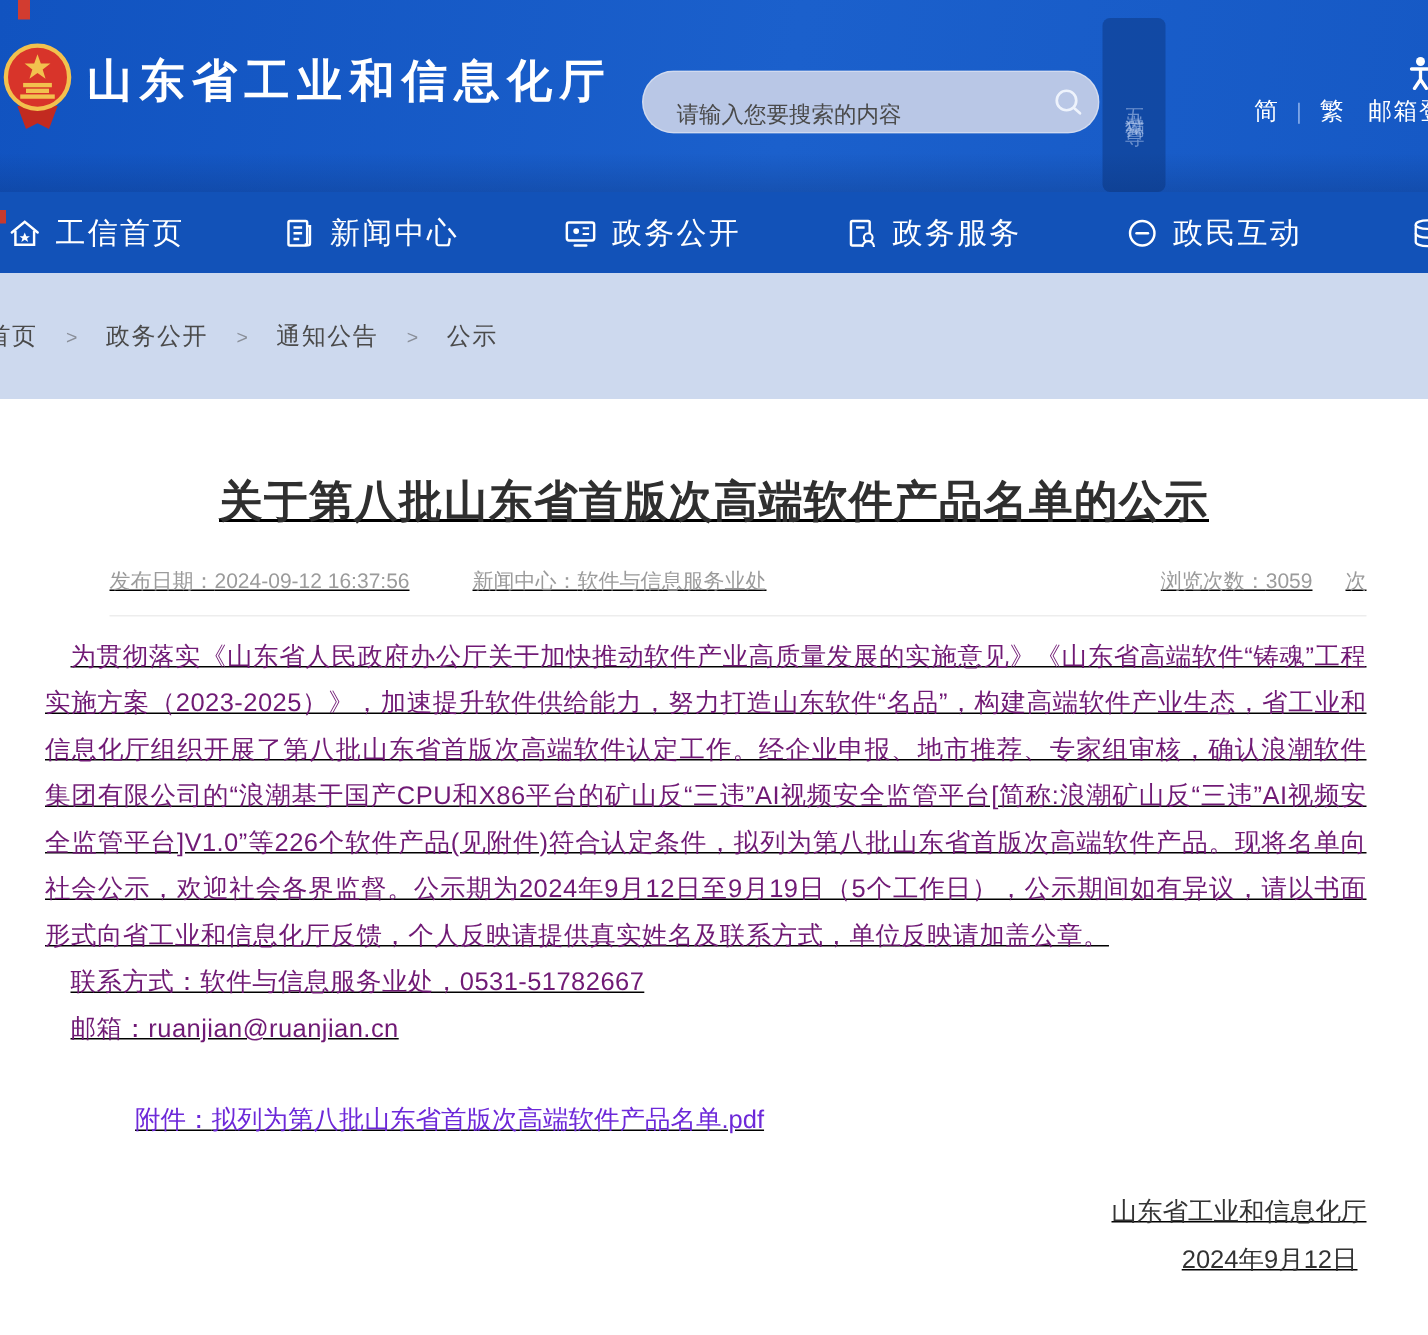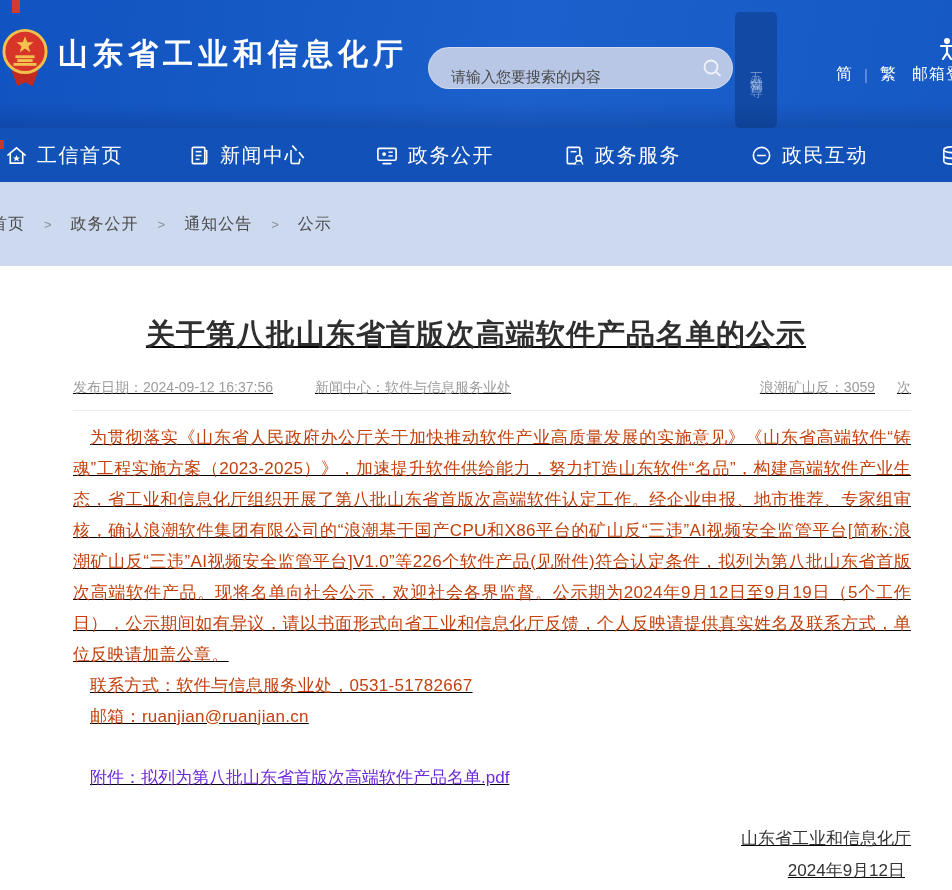--- a/index.html
+++ b/index.html
@@ -57,21 +57,21 @@
   
   .content { background:#fff; padding-top:49px;text-decoration:underline; }
   .article-title { text-align:center; font-size:29px; font-weight:bold; color:#2f2f2f;
            letter-spacing:1px; }
   .meta-row { margin:24px 41px 0 73px; display:flex; align-items:flex-start;
            font-size:14px; color:#9b9b9b; }
   .meta-source { margin-left:42px; }
   .meta-views { margin-left:auto; }
   .meta-unit { margin-left:22px; }
   .divider { margin:13px 41px 0 73px; border-top:1px solid #ededed; }
-  .body { margin:11px 41px 0 73px; font-size:17px; color:#c2410c; line-height:31px;
+  .body { margin:11px 41px 0 30px; font-size:17px; color:#701a75; line-height:31px;
            letter-spacing:0.3px; }
   .body .p-main { text-indent:17px; text-align:justify; }
   .body .p-line { padding-left:17px; }
   .attachment { margin:30px 41px 0 73px; font-size:17px; color:#6d28d9; line-height:31px; }
   .attachment .pdf-link { padding-left:17px; cursor:pointer; }
   .sign-block { margin:34px 41px 0 73px; text-align:right; font-size:17px; color:#333; }
   .sign-date { margin-top:9px; padding-right:6px; }
 </style>
 </head>
 <body>
@@ -197,21 +197,21 @@
   <h1 class="article-title">关于第八批山东省首版次高端软件产品名单的公示</h1>
 
   <div class="meta-row">
     <span>
       <span>发布日期：</span><span>2024-09-12 16:37:56</span>
     </span>
     <span class="meta-source">
       <span>新闻中心：</span><span>软件与信息服务业处</span>
     </span>
     <span class="meta-views">
-      <span>浪潮矿山反：</span><span>3059</span><span class="meta-unit">次</span>
+      <span>浏览次数：</span><span>3059</span><span class="meta-unit">次</span>
     </span>
   </div>
 
   <div class="divider"></div>
 
   <div class="body">
     <p class="p-main">为贯彻落实《山东省人民政府办公厅关于加快推动软件产业高质量发展的实施意见》《山东省高端软件“铸魂”工程实施方案（2023-2025）》，加速提升软件供给能力，努力打造山东软件“名品”，构建高端软件产业生态，省工业和信息化厅组织开展了第八批山东省首版次高端软件认定工作。经企业申报、地市推荐、专家组审核，确认浪潮软件集团有限公司的“浪潮基于国产CPU和X86平台的矿山反“三违”AI视频安全监管平台[简称:浪潮矿山反“三违”AI视频安全监管平台]V1.0”等226个软件产品(见附件)符合认定条件，拟列为第八批山东省首版次高端软件产品。现将名单向社会公示，欢迎社会各界监督。公示期为2024年9月12日至9月19日（5个工作日），公示期间如有异议，请以书面形式向省工业和信息化厅反馈，个人反映请提供真实姓名及联系方式，单位反映请加盖公章。</p>
     <p class="p-line">联系方式：软件与信息服务业处，0531-51782667</p>
     <p class="p-line">邮箱：ruanjian@ruanjian.cn</p>
   </div>

